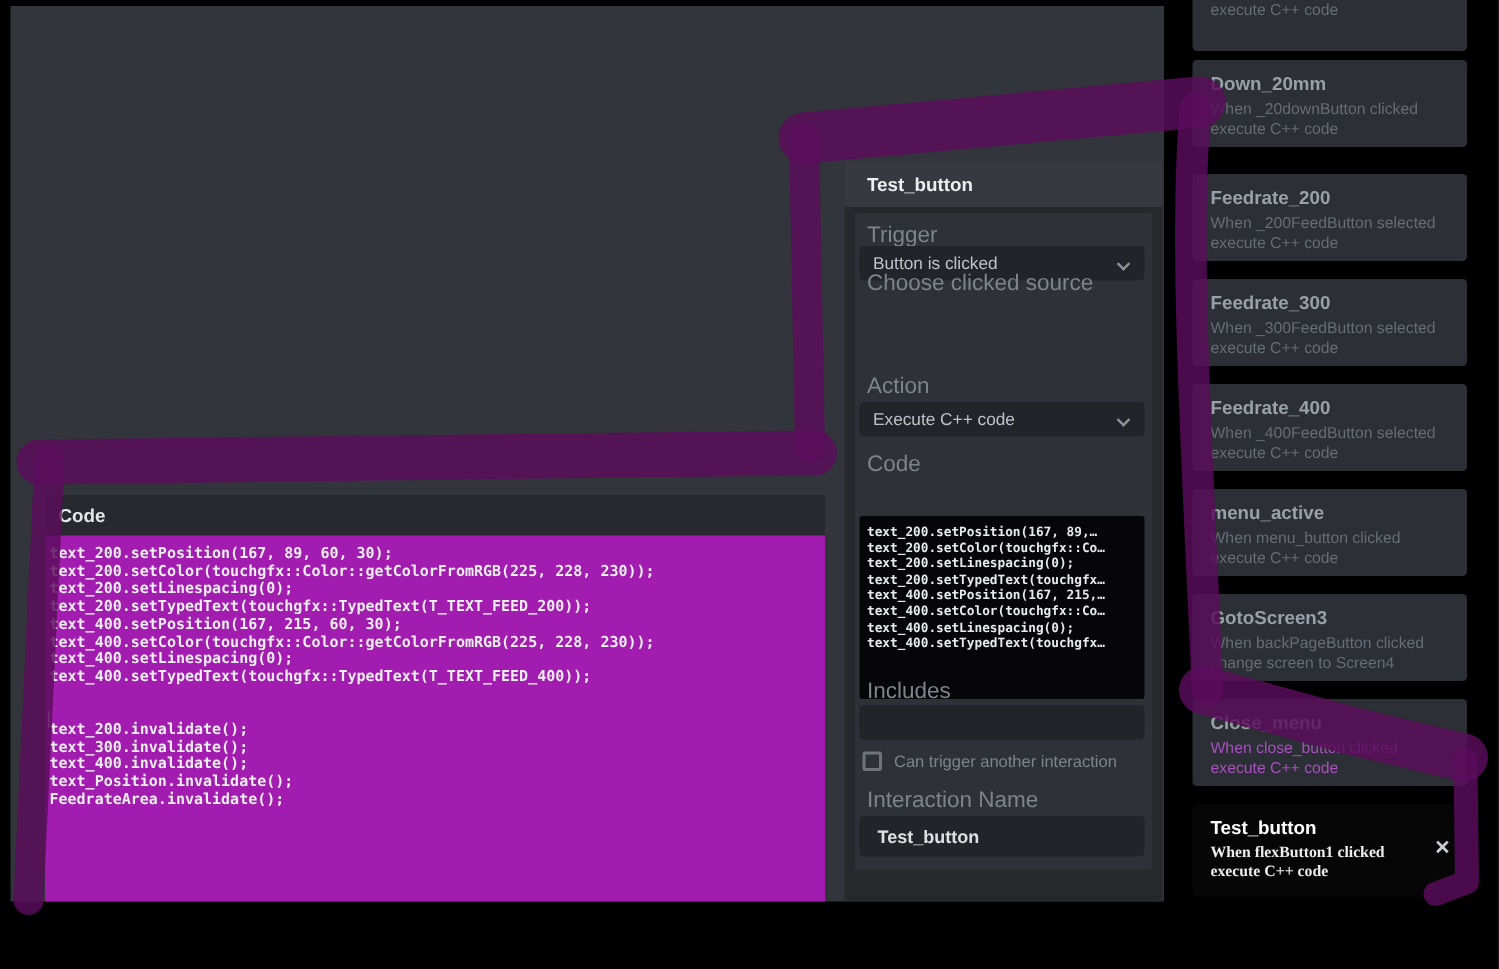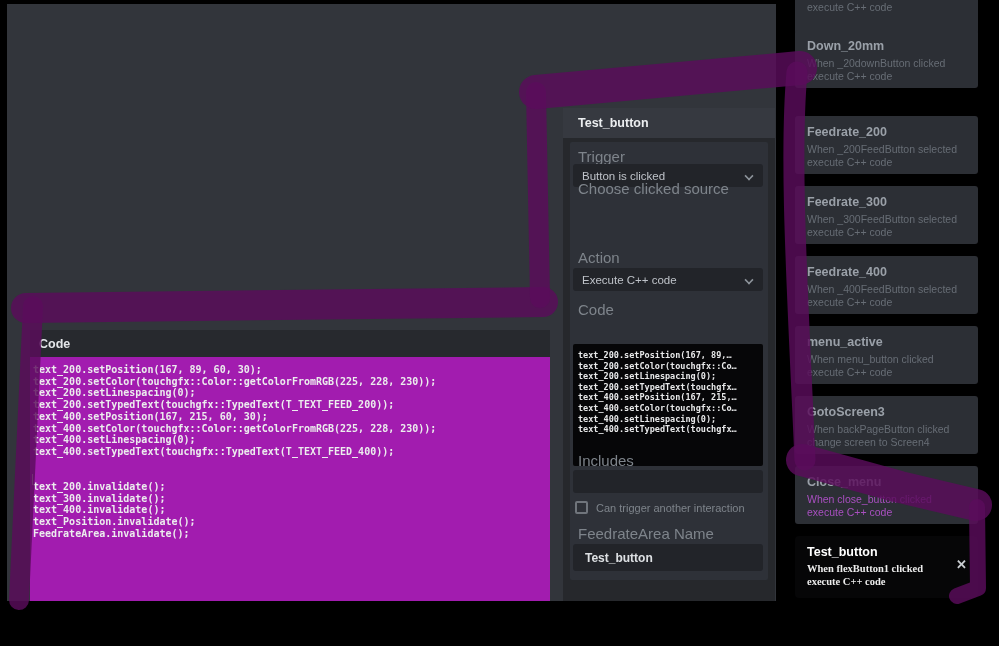--- a/index.html
+++ b/index.html
@@ -176,37 +176,37 @@
     <div class="fld-label" style="top:310px">Includes</div>
     <div class="inp" style="top:328px">
       <span class="val"></span>
     </div>
 
     <div class="chk-row" style="top:358px">
       <span class="chk"></span>
       <span class="chk-label">Can trigger another interaction</span>
     </div>
 
-    <div class="fld-label" style="top:383px">FeedrateArea Name</div>
+    <div class="fld-label" style="top:383px">Interaction Name</div>
     <div class="name-inp" style="top:402px">
       <span>Test_button</span>
     </div>
 
   </div>
 </div>
 
 <div class="sidebar">
 
   <div class="card" style="top:-24px">
     <div class="c-title"></div>
     <div class="c-sub">When _20upButton clicked</div>
     <div class="c-sub">execute C++ code</div>
   </div>
 
-  <div class="card" style="top:30px">
+  <div class="card" style="top:40px">
     <div class="c-title">Down_20mm</div>
     <div class="c-sub">When _20downButton clicked</div>
     <div class="c-sub">execute C++ code</div>
   </div>
 
   <div class="card" style="top:116px">
     <div class="c-title">Feedrate_200</div>
     <div class="c-sub">When _200FeedButton selected</div>
     <div class="c-sub">execute C++ code</div>
   </div>

